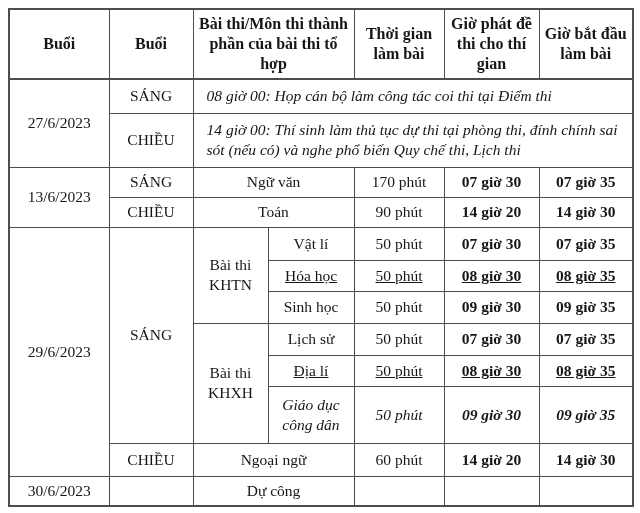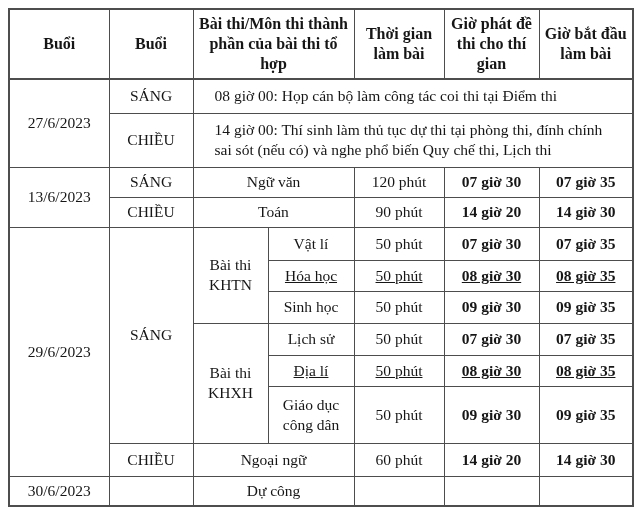--- a/index.html
+++ b/index.html
@@ -33,30 +33,31 @@
   th {
     font-weight: bold;
     font-size: 16px;
     padding: 2px 3px;
     line-height: 1.25;
   }
   thead tr { height: 70px; }
   thead { border-bottom: 2px solid #4d4d4d; }
   td.left {
     text-align: left;
-    padding: 2px 21px;
+    padding: 2px 13px;
+    font-style: italic;
   }
   td.bold { font-weight: bold; }
   tr.h34 { height: 34px; }
   tr.h54 { height: 54px; }
   tr.h30 { height: 30px; }
   tr.h31 { height: 31px; text-decoration: underline; }
   tr.h32 { height: 32px; }
   tr.h33 { height: 33px; }
-  tr.h57 { height: 57px; }
+  tr.h57 { height: 57px; font-style: italic; }
 </style>
 </head>
 <body>
 
 <div class="wrap">
   <table>
     <colgroup>
       <col style="width:100px">
       <col style="width:84px">
       <col style="width:75px">
@@ -84,21 +85,21 @@
       </tr>
       <tr class="h54">
         <td>CHIỀU</td>
         <td colspan="5" class="left">14 giờ 00: Thí sinh làm thủ tục dự thi tại phòng thi, đính chính sai sót (nếu có) và nghe phổ biến Quy chế thi, Lịch thi</td>
       </tr>
 
       <tr class="h30">
         <td rowspan="2">13/6/2023</td>
         <td>SÁNG</td>
         <td colspan="2">Ngữ văn</td>
-        <td>120 phút</td>
+        <td>170 phút</td>
         <td class="bold">07 giờ 30</td>
         <td class="bold">07 giờ 35</td>
       </tr>
       <tr class="h30">
         <td>CHIỀU</td>
         <td colspan="2">Toán</td>
         <td>90 phút</td>
         <td class="bold">14 giờ 20</td>
         <td class="bold">14 giờ 30</td>
       </tr>

